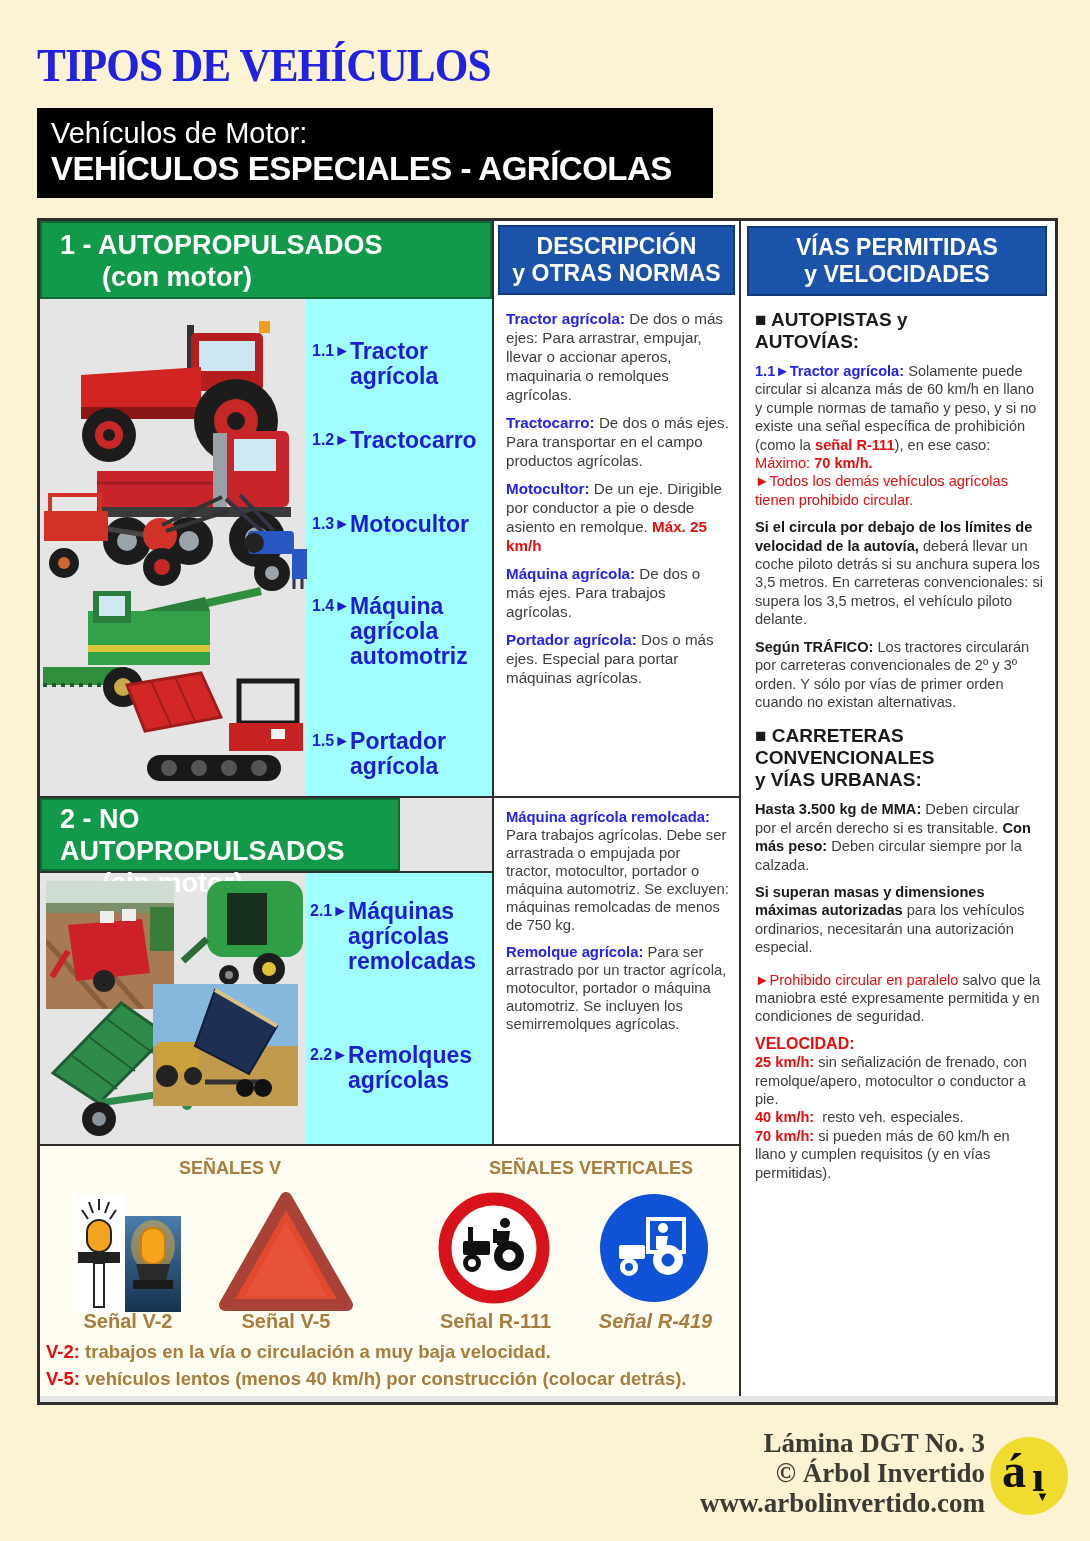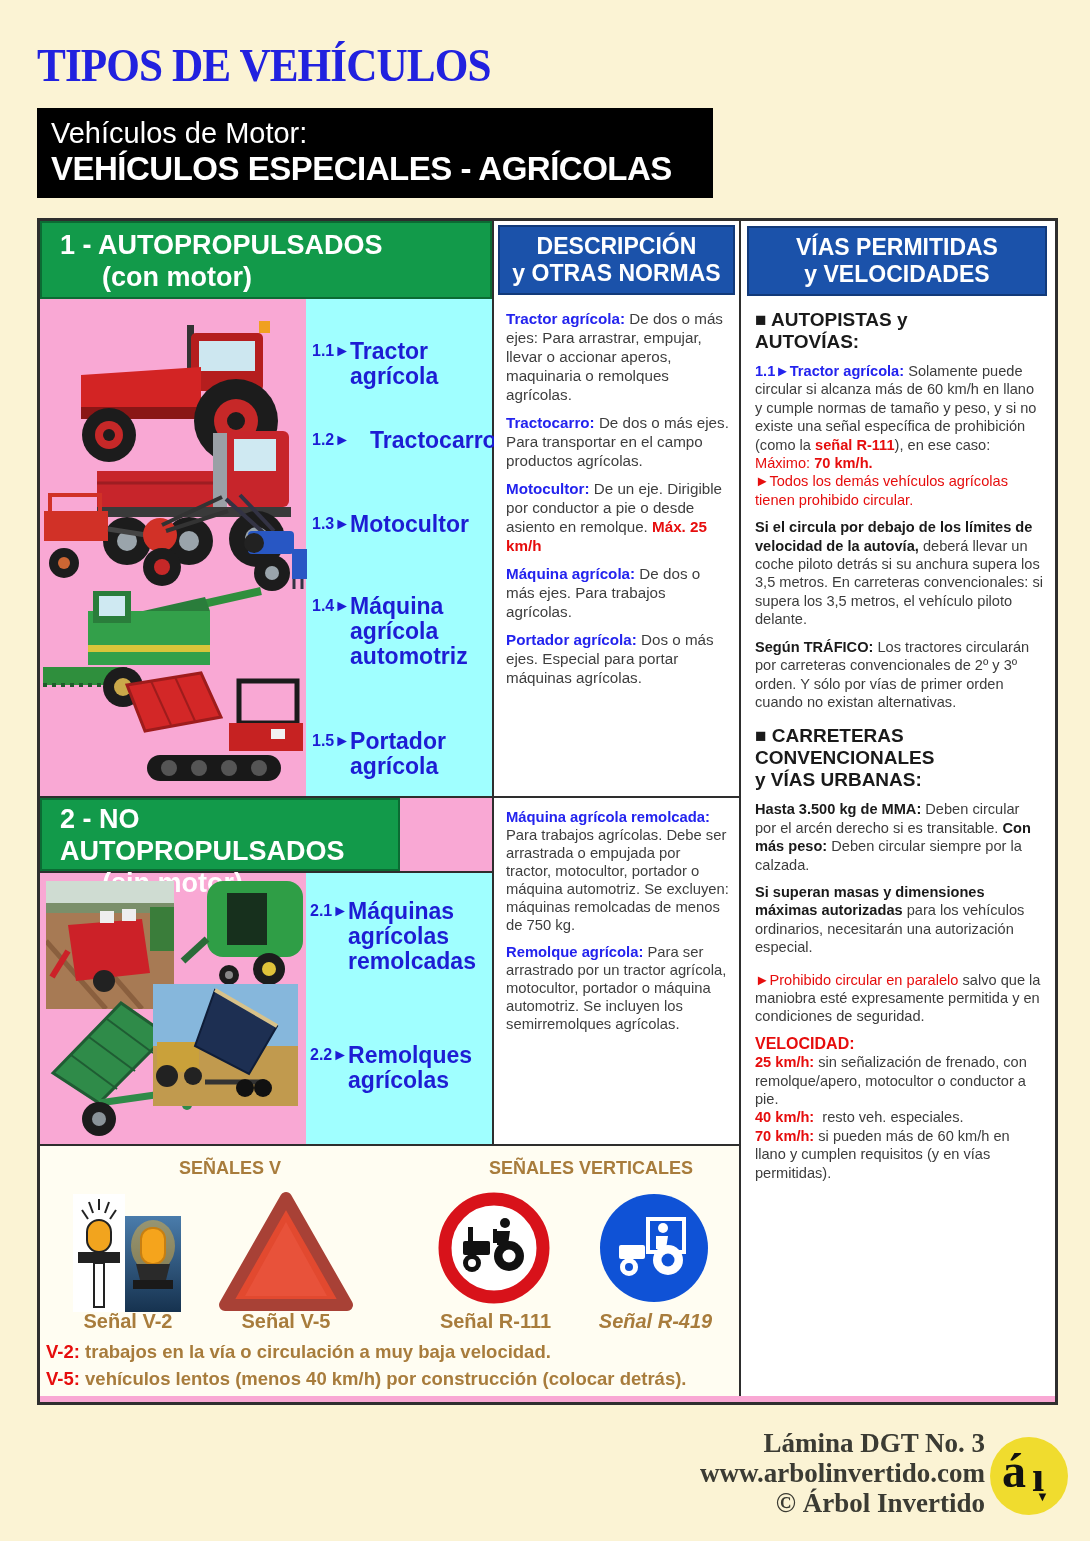--- a/index.html
+++ b/index.html
@@ -9,21 +9,21 @@
 
   
   .title{left:37px;top:38px;font-family:"Liberation Serif",serif;font-weight:bold;
          font-size:47px;color:#2121df;transform:scaleX(.92);transform-origin:left top;
          letter-spacing:-1px;}
   .banner{left:37px;top:108px;width:648px;background:#000;color:#fff;padding:8px 14px 10px 14px;}
   .banner .l1{font-size:29px;line-height:34px;}
   .banner .l2{font-size:33px;line-height:38px;font-weight:bold;letter-spacing:-.5px;}
 
   
-  .tbl{left:37px;top:218px;width:1015px;height:1181px;border:3px solid #2e2e2e;background:#f9a8d4;}
+  .tbl{left:37px;top:218px;width:1015px;height:1181px;border:3px solid #2e2e2e;background:#e5e5e5;}
   .cell{position:absolute;box-sizing:border-box;}
   .line{position:absolute;background:#2e2e2e;}
 
   .hdr-green{background:#129a4a;border:2px solid #0b6b33;color:#fff;font-weight:bold;
              font-size:27px;line-height:32px;padding:6px 0 0 18px;box-sizing:border-box;}
   .hdr-green .sub{padding-left:42px;}
   .bluebox{background:#1b52aa;border:2px solid #123a7a;color:#fff;font-weight:bold;
            font-size:23px;line-height:27px;text-align:center;display:flex;
            align-items:center;justify-content:center;white-space:pre-line;box-sizing:border-box;}
   .cyan{background:#a0ffff;}
@@ -119,21 +119,21 @@
       </div>
     </div>
 
     <div class="cell cyan" style="left:266px;top:78px;width:186px;height:497px;"></div>
 
     <div class="cell item" style="left:272px;top:118px;width:180px;">
       <span class="pfx">1.1►</span>
       <span class="lbl">Tractor
 agrícola</span>
     </div>
-    <div class="cell item" style="left:272px;top:207px;width:180px;gap:20px;">
+    <div class="cell item" style="left:272px;top:207px;width:180px;">
       <span class="pfx">1.2►</span>
       <span class="lbl">Tractocarro</span>
     </div>
     <div class="cell item" style="left:272px;top:291px;width:180px;">
       <span class="pfx">1.3►</span>
       <span class="lbl">Motocultor</span>
     </div>
     <div class="cell item" style="left:272px;top:373px;width:180px;">
       <span class="pfx">1.4►</span>
       <span class="lbl">Máquina
@@ -390,22 +390,22 @@
 
     <div class="cell mid" style="left:454px;top:577px;width:245px;height:346px;background:#fff;font-size:14.8px;line-height:18px;">
       <p><span class="t-blue">Máquina agrícola remolcada:</span> <span>Para trabajos agrícolas. Debe ser arrastrada o empujada por tractor, motocultor, portador o máquina automotriz. Se excluyen: máquinas remolcadas de menos de 750 kg.</span></p>
       <p><span class="t-blue">Remolque agrícola:</span> <span>Para ser arrastrado por un tractor agrícola, motocultor, portador o máquina automotriz. Se incluyen los semirremolques agrícolas.</span></p>
     </div>
 
   </div>
 
   <div class="abs footer">
     <div>Lámina DGT No. 3</div>
+    <div>© Árbol Invertido</div>
     <div>www.arbolinvertido.com</div>
-    <div>© Árbol Invertido</div>
   </div>
   <div class="abs logo">
     <span class="lg-a">á</span>
     <span class="lg-i">ı</span>
     <span class="lg-dot">▼</span>
   </div>
 
 </div>
 
 </body></html>

